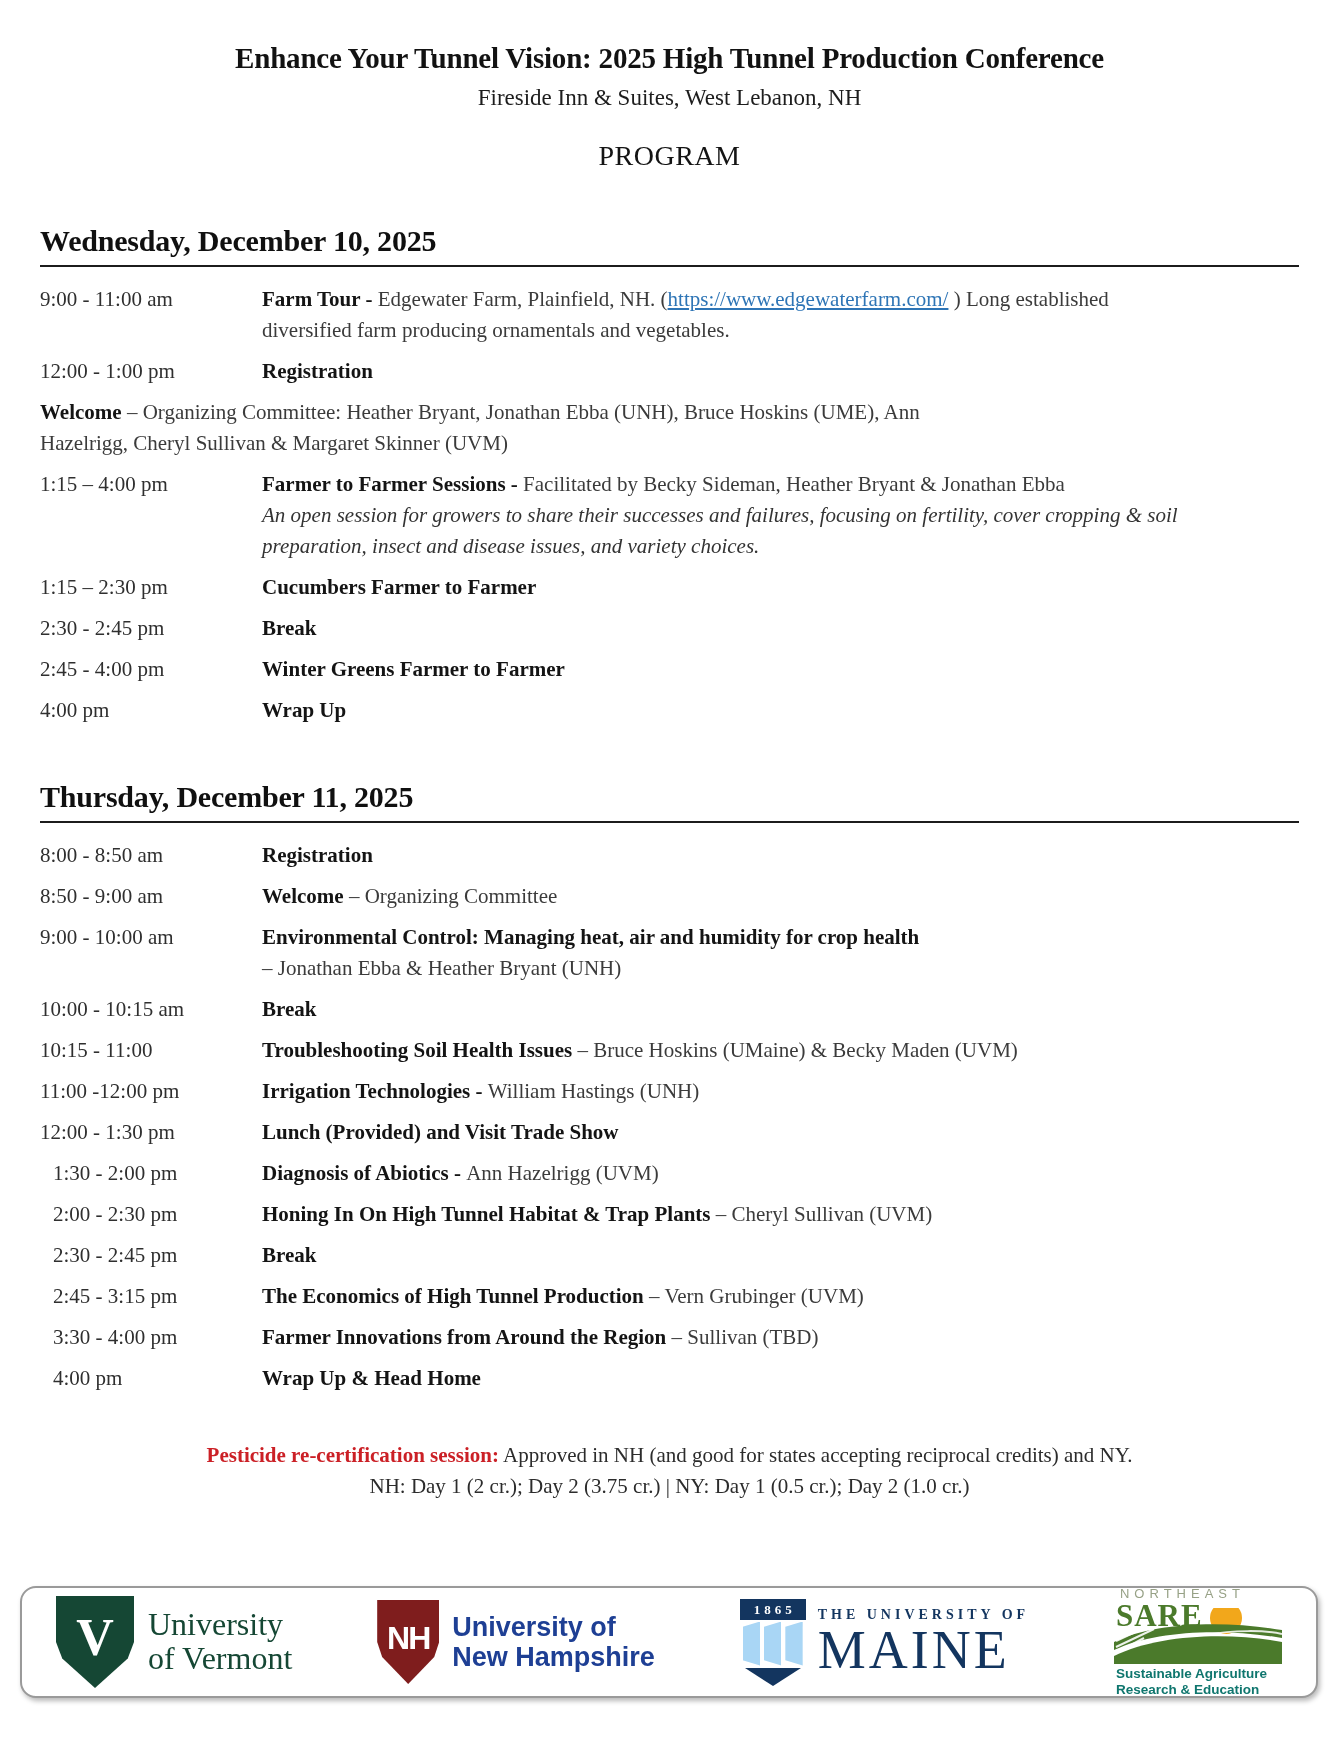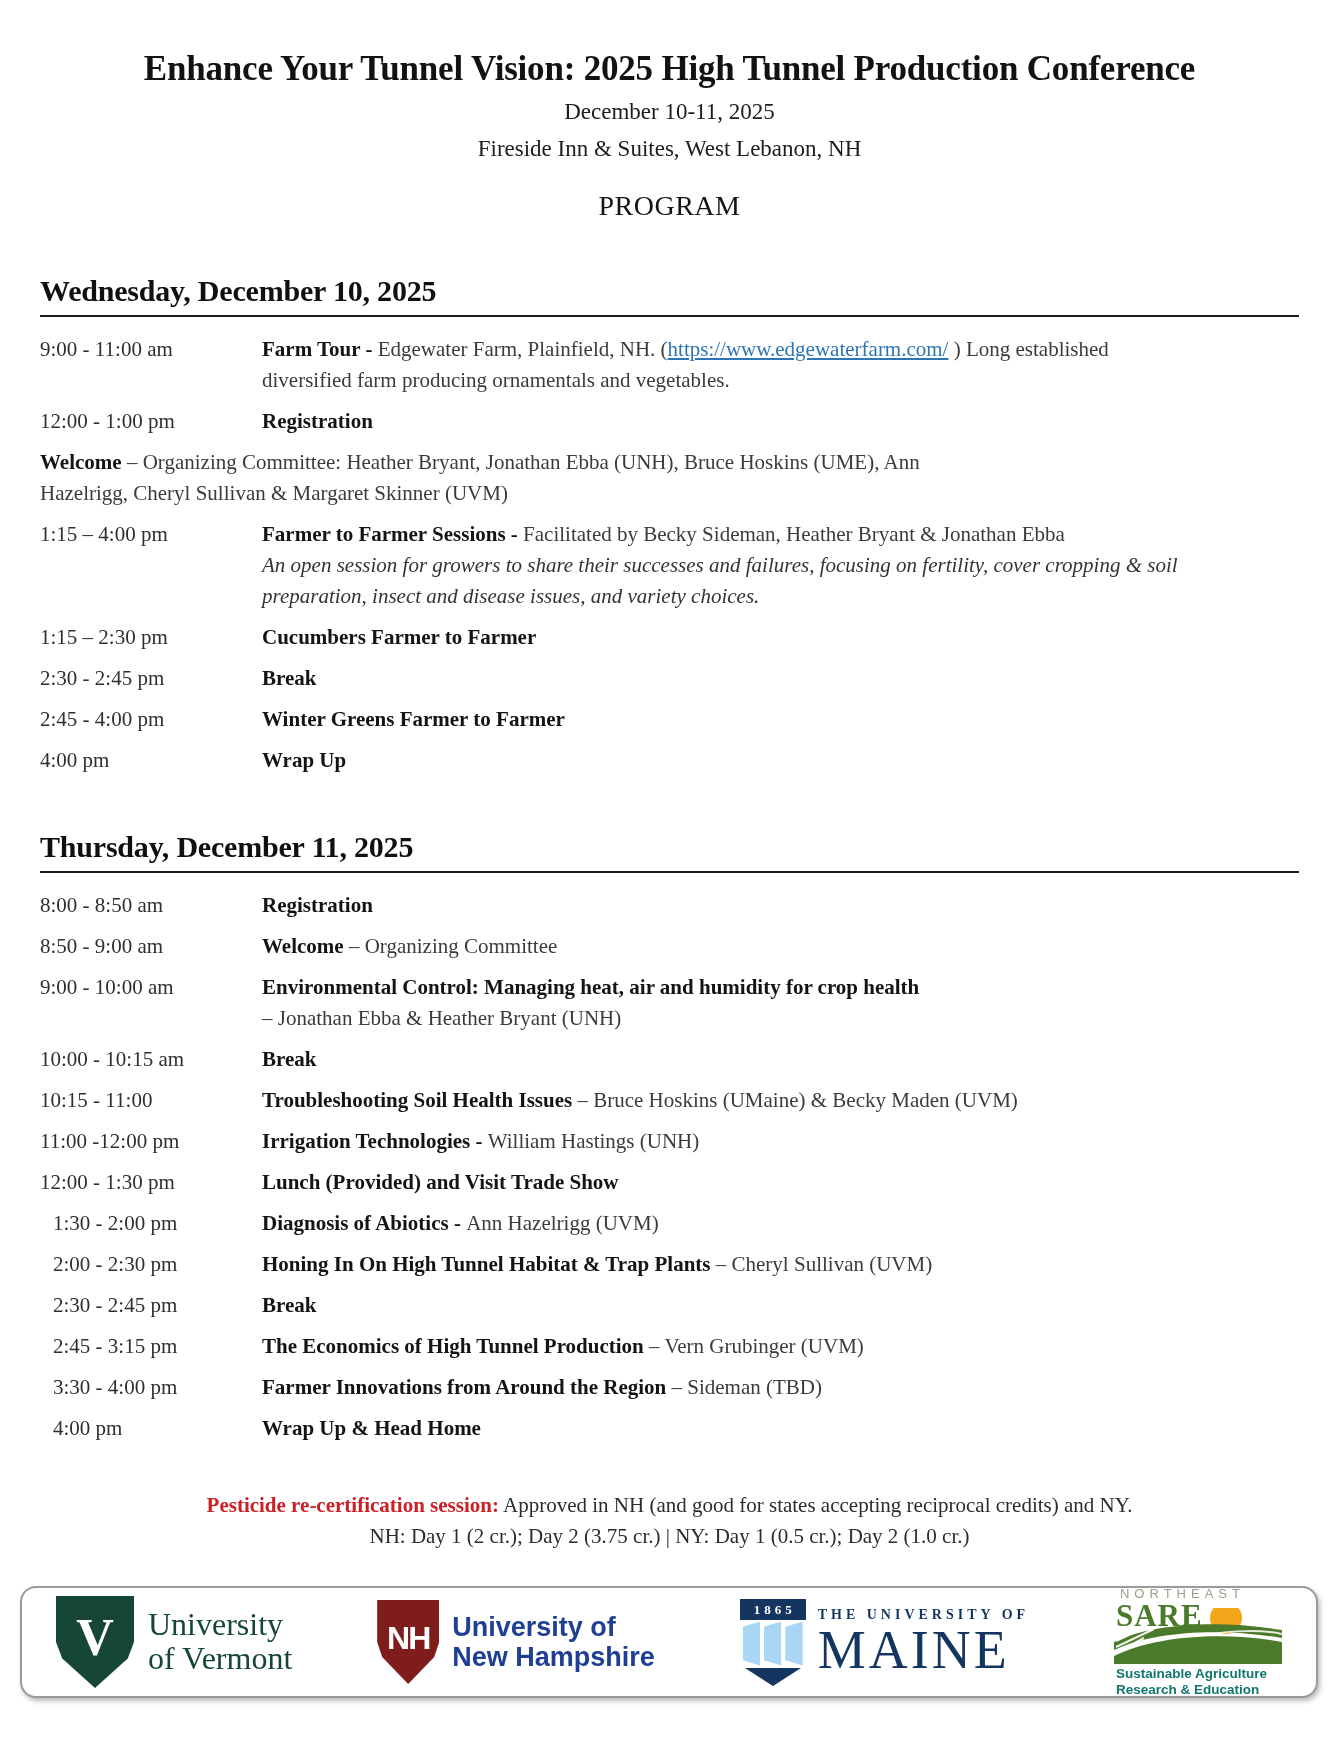--- a/index.html
+++ b/index.html
@@ -6,21 +6,21 @@
   .page{
     position:relative;
     width:1339px;height:1738px;
     background:#ffffff;
     font-family:"Liberation Serif","DejaVu Serif",serif;
     color:#222;
     overflow:hidden;
   }
   
   .header{padding-top:40px;text-align:center;}
-  .title{font-size:35px;font-weight:600;color:#121212;margin:9px;letter-spacing:-0.2px;}
+  .title{font-size:29px;font-weight:600;color:#121212;margin:2px;letter-spacing:-0.2px;}
   .subline{font-size:23px;color:#1d1d1d;margin-top:9px;line-height:1.2;}
   .program{font-size:28px;color:#141414;margin-top:28px;letter-spacing:0.5px;}
   
   .content-area{padding:0 40px;}
   .day{margin-top:54px;}
   .day:first-of-type{margin-top:52px;}
   .day-heading{font-size:30px;font-weight:600;color:#101010;margin:0;letter-spacing:-0.2px;}
   .day-rule{height:0;border:none;border-top:2px solid #1c1c1c;margin:7px 0 0 0;}
   .rows{margin-top:17px;}
   .row{display:flex;margin-bottom:10px;font-size:21px;line-height:31px;}
@@ -79,21 +79,20 @@
   .sare-svg{position:absolute;left:0;bottom:0;}
   .sare-sub{font-size:13.5px;font-weight:700;color:#0f766e;font-family:"Liberation Sans",sans-serif;line-height:1.15;margin-top:2px;margin-left:2px;}
 </style>
 </head>
 <body>
 
 <div class="page">
 
   <div class="header">
     <h1 class="title">Enhance Your Tunnel Vision: 2025 High Tunnel Production Conference</h1>
-    <div class="subline">December 10-11, 2025</div>
     <div class="subline">Fireside Inn &amp; Suites, West Lebanon, NH</div>
     <div class="program">PROGRAM</div>
   </div>
 
   <div class="content-area">
     <div id="days">
         <section class="day">
           <h2 class="day-heading">Wednesday, December 10, 2025</h2>
           <div class="day-rule"></div>
           <div class="rows">
@@ -173,21 +172,21 @@
             <div class="row indent">
               <div class="time">2:30 - 2:45 pm</div>
               <div class="content"><span class="run-bold">Break</span></div>
             </div>
             <div class="row indent">
               <div class="time">2:45 - 3:15 pm</div>
               <div class="content"><span class="run-bold">The Economics of High Tunnel Production</span><span class="run-regular"> – Vern Grubinger (UVM)</span></div>
             </div>
             <div class="row indent">
               <div class="time">3:30 - 4:00 pm</div>
-              <div class="content"><span class="run-bold">Farmer Innovations from Around the Region</span><span class="run-regular"> – Sideman (TBD)</span></div>
+              <div class="content"><span class="run-bold">Farmer Innovations from Around the Region</span><span class="run-regular"> – Sullivan (TBD)</span></div>
             </div>
             <div class="row indent">
               <div class="time">4:00 pm</div>
               <div class="content"><span class="run-bold">Wrap Up &amp; Head Home</span></div>
             </div>
           </div>
         </section>
       </div>
 
     <div class="credits">

